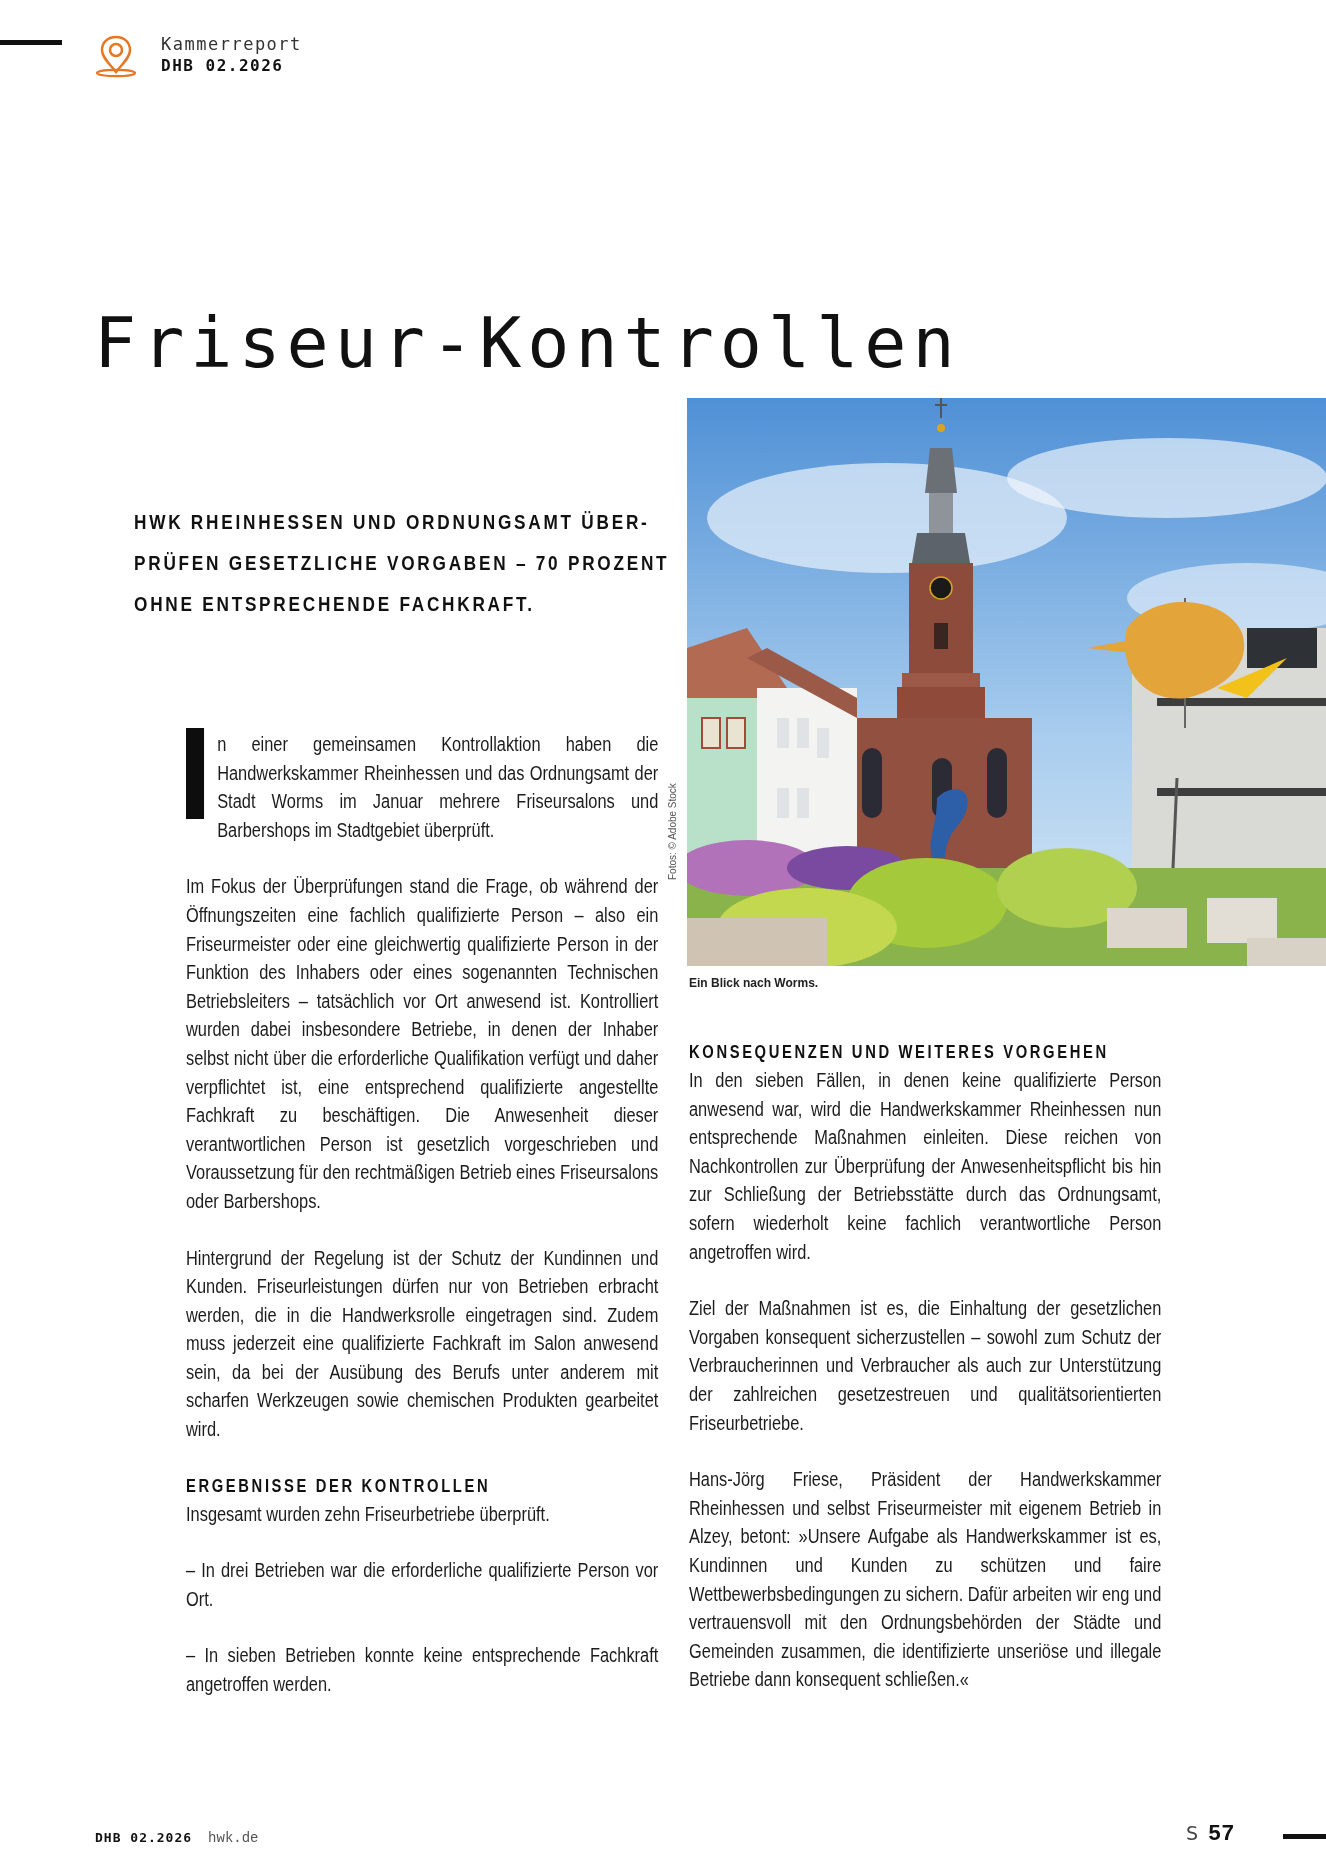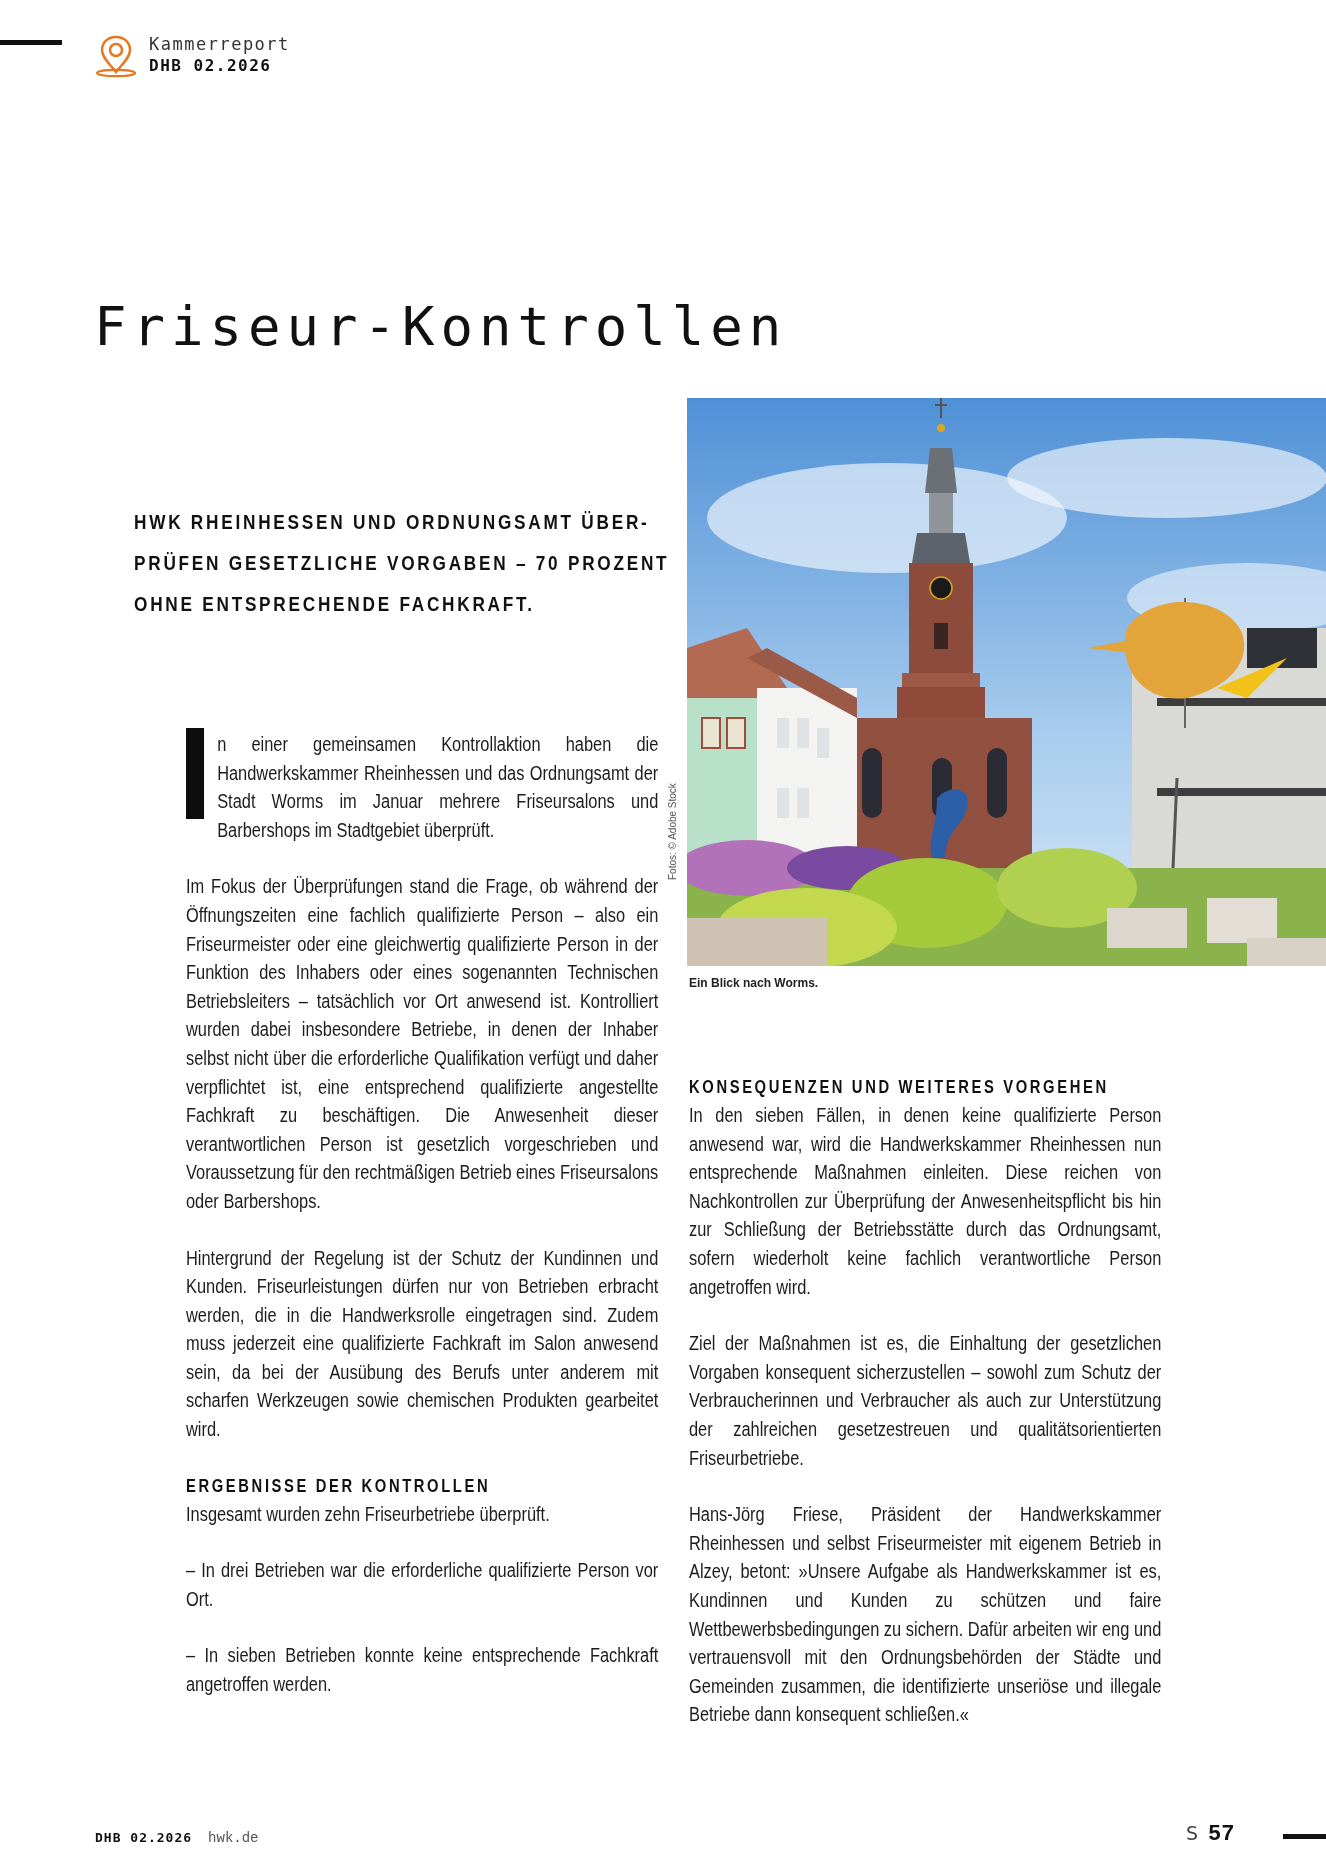--- a/index.html
+++ b/index.html
@@ -2,34 +2,34 @@
 <html><head>
 <meta charset="utf-8">
 <style>
   html, body { margin:0; padding:0; background:#ffffff; }
   body { width:1326px; height:1875px; position:relative; overflow:hidden; color:#1a1a1a; font-family:"Liberation Sans", sans-serif; }
 
   .rule { position:absolute; height:5px; background:#111; }
   .rule-top-left { left:0; top:40px; width:62px; }
   .rule-bottom-right { left:1283px; top:1834px; width:43px; }
 
-  .header { position:absolute; left:95px; top:33px; display:flex; align-items:flex-start; gap:12px; }
+  .header { position:absolute; left:95px; top:33px; display:flex; align-items:flex-start; gap:24px; }
   .pin { width:42px; height:46px; }
   .header-text { display:flex; flex-direction:column; }
   .kicker { font-family:"DejaVu Sans Mono", monospace; font-size:17px; letter-spacing:1.5px; color:#333; line-height:22px; }
   .issue { font-family:"DejaVu Sans Mono", monospace; font-weight:bold; font-size:16px; letter-spacing:1.5px; color:#111; line-height:22px; }
 
-  .title { position:absolute; left:94px; top:284px; font-family:"DejaVu Sans Mono", monospace; font-weight:normal; font-size:54px; line-height:86px; letter-spacing:6px; color:#111; margin:0; }
+  .title { position:absolute; left:94px; top:300px; font-family:"DejaVu Sans Mono", monospace; font-weight:normal; font-size:70px; line-height:86px; letter-spacing:6px; color:#111; margin:0; }
 
   .subtitle { position:absolute; left:134px; top:502px; width:540px; font-family:"Liberation Sans", sans-serif; font-weight:bold; font-size:20px; line-height:41px; letter-spacing:3.2px; color:#111; margin:0; transform:scaleX(0.86); transform-origin:left top; width:628px; }
 
   .col { position:absolute; font-family:"Liberation Sans Narrow","Liberation Sans", sans-serif; font-size:20px; line-height:28.6px; color:#1c1c1c; }
   .col p { margin:0; text-align:justify; transform-origin:left top; }
   .col-left { left:186px; top:730px; width:472px; }
-  .col-right { left:689px; top:1038px; width:472px;margin-top:35px; }
+  .col-right { left:689px; top:1038px; width:472px; }
   .narrow { display:block; transform:scaleX(0.82); transform-origin:left top; width:576px; }
   .gap { height:28px; }
 
   .dropcap-wrap { position:relative; }
   .dropcap { position:absolute; left:0; top:-2px; width:22px; height:91px; background:#0d0d0d; }
   .lead-indent { padding-left:38px; }
 
   .section-head { font-family:"Liberation Sans", sans-serif; font-weight:bold; font-size:18px; letter-spacing:3.2px; color:#111; line-height:28px; }
 
   .photo { position:absolute; left:687px; top:398px; width:639px; height:568px; overflow:hidden; background:#6fa8dc; }

